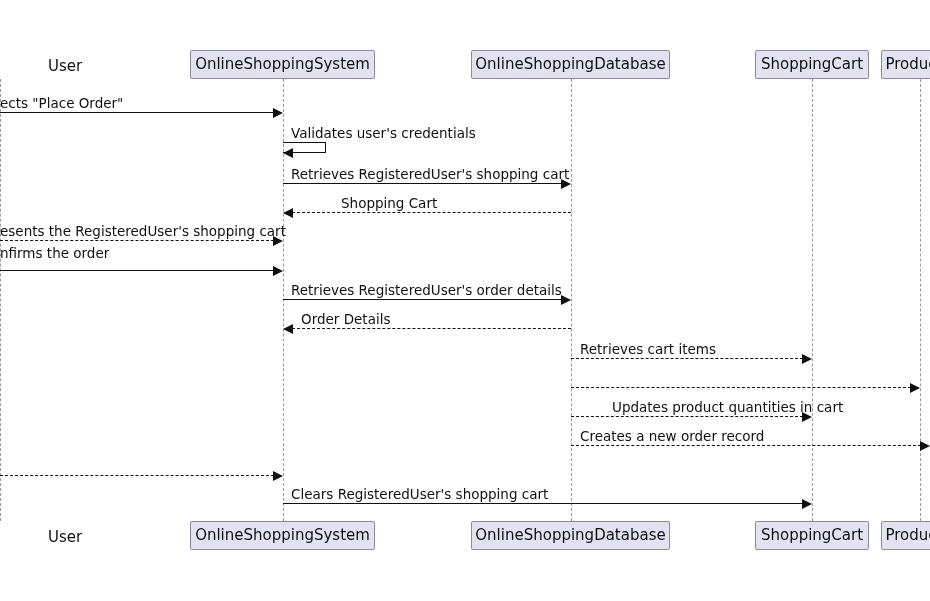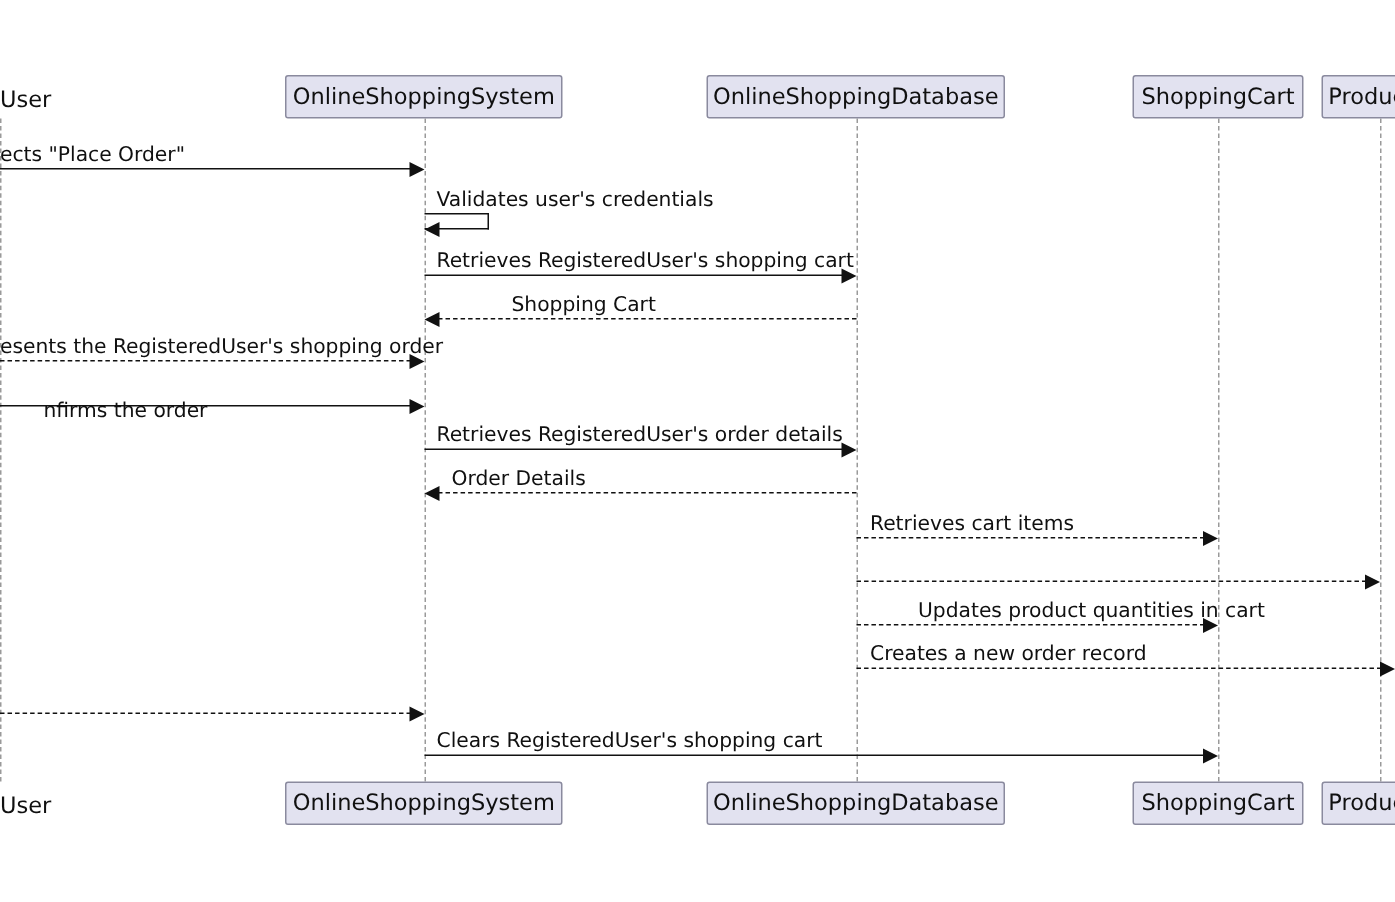--- a/index.html
+++ b/index.html
@@ -32,20 +32,21 @@
     white-space: nowrap;
     height: 29px;
     padding: 0 9px;
   }
   .actor-label {
     position: absolute;
     color: #101010;
     font-size: 15px;
     white-space: nowrap;
     line-height: 1;
+    margin-left: 48px;
   }
   .lifeline {
     position: absolute;
     width: 0;
     border-left: 1px dashed #9a9a9a;
   }
   .msg-line {
     position: absolute;
     height: 0;
     border-top: 1px solid #111111;
@@ -125,24 +126,24 @@
     <div class="arrowhead left" style="left: 283px; top: 148px;"></div>
     <div class="msg-label" style="left: 291px; top: 127px;">Validates user's credentials</div>
     <div class="msg-line" style="left: 283px; top: 183px; width: 279px;"></div>
     <div class="arrowhead right" style="left: 561px; top: 179px;"></div>
     <div class="msg-label" style="left: 291px; top: 168px;">Retrieves RegisteredUser's shopping cart</div>
     <div class="msg-line dotted" style="left: 292px; top: 212px; width: 279px; border-top-style: dashed; border-top-width: 1.2px;"></div>
     <div class="arrowhead left" style="left: 283px; top: 208px;"></div>
     <div class="msg-label" style="left: 301px; top: 197px; margin-left: 40px;">Shopping Cart</div>
     <div class="msg-line dotted" style="left: 0px; top: 240px; width: 274px; border-top-style: dashed; border-top-width: 1.2px;"></div>
     <div class="arrowhead right" style="left: 273px; top: 236px;"></div>
-    <div class="msg-label" style="left: 0px; top: 225px;">esents the RegisteredUser's shopping order</div>
+    <div class="msg-label" style="left: 0px; top: 225px;">esents the RegisteredUser's shopping cart</div>
     <div class="msg-line" style="left: 0px; top: 270px; width: 274px;"></div>
     <div class="arrowhead right" style="left: 273px; top: 266px;"></div>
-    <div class="msg-label" style="left: 0px; top: 268px; padding-left: 29px;">nfirms the order</div>
+    <div class="msg-label" style="left: 0px; top: 247px;">nfirms the order</div>
     <div class="msg-line" style="left: 283px; top: 299px; width: 279px;"></div>
     <div class="arrowhead right" style="left: 561px; top: 295px;"></div>
     <div class="msg-label" style="left: 291px; top: 284px;">Retrieves RegisteredUser's order details</div>
     <div class="msg-line dotted" style="left: 292px; top: 328px; width: 279px; border-top-style: dashed; border-top-width: 1.2px;"></div>
     <div class="arrowhead left" style="left: 283px; top: 324px;"></div>
     <div class="msg-label" style="left: 301px; top: 313px;">Order Details</div>
     <div class="msg-line dotted" style="left: 571px; top: 358px; width: 232px; border-top-style: dashed; border-top-width: 1.2px;"></div>
     <div class="arrowhead right" style="left: 802px; top: 354px;"></div>
     <div class="msg-label" style="left: 580px; top: 343px;">Retrieves cart items</div>
     <div class="msg-line dotted" style="left: 571px; top: 387px; width: 340px; border-top-style: dashed; border-top-width: 1.2px;"></div>

